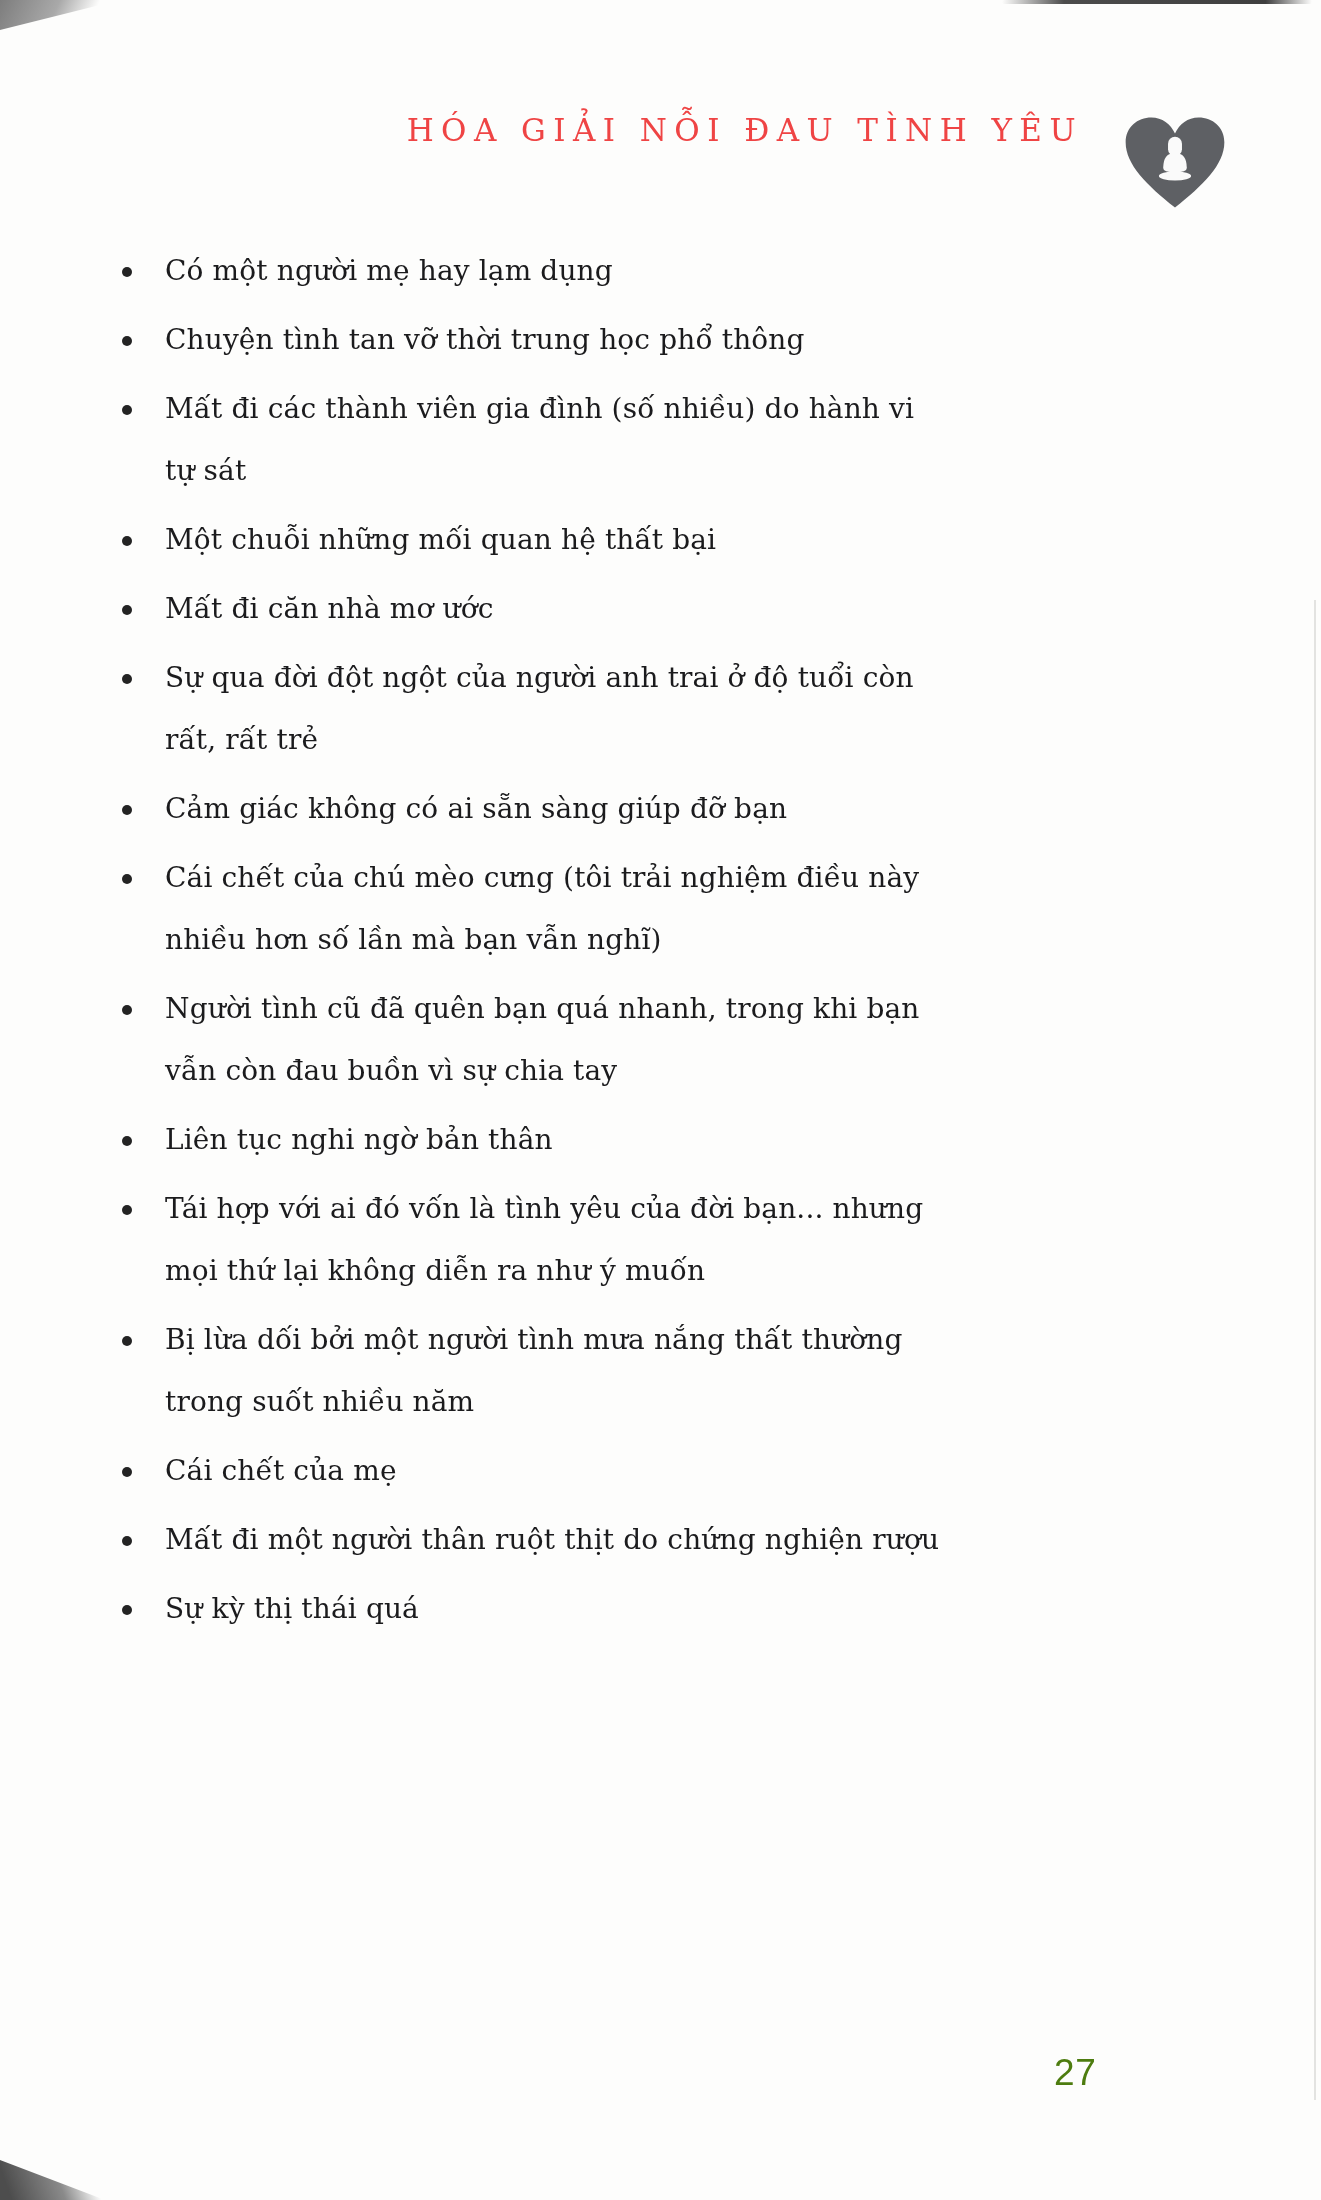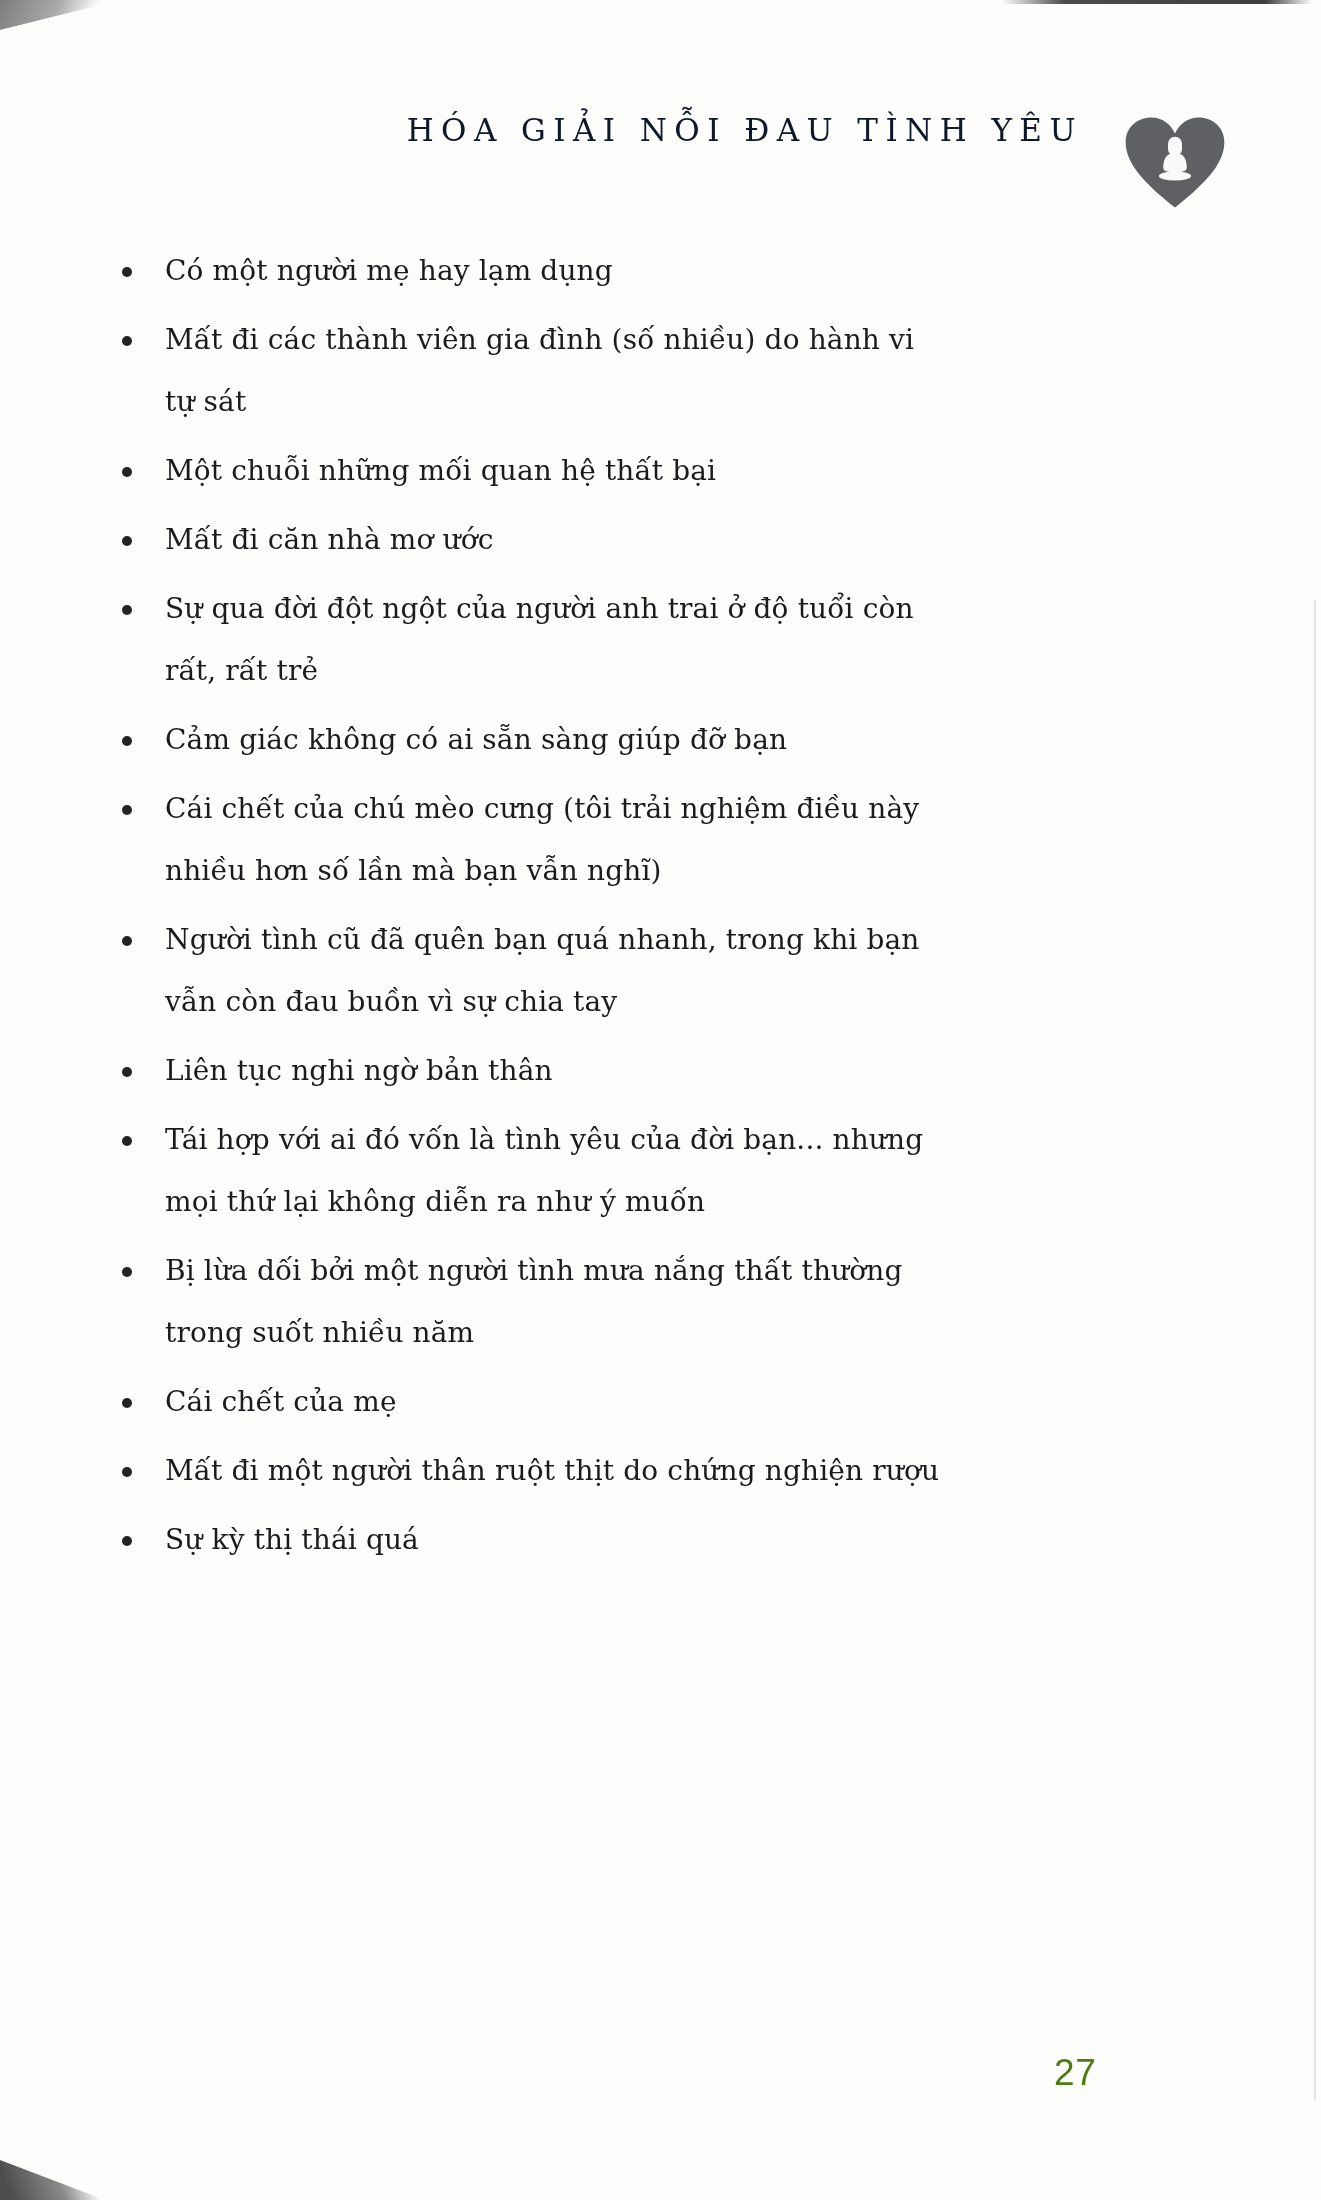--- a/index.html
+++ b/index.html
@@ -15,21 +15,21 @@
     font-family: "DejaVu Serif", "Liberation Serif", serif;
   }
 
   
   .header-title {
     position: absolute;
     top: 112px;
     right: 238px;
     font-size: 31px;
     letter-spacing: 0.24em;
-    color: #0f172a;
+    color: #ef4444;
     white-space: nowrap;
   }
 
   .heart-badge {
     position: absolute;
     left: 1116px;
     top: 110px;
     width: 118px;
     height: 104px;
   }
@@ -119,20 +119,24 @@
   </svg>
 </div>
 
 <ul class="trigger-list">
   <li>
       <span class="dot"></span>
       <span class="txt">Có một người mẹ hay lạm dụng</span>
     </li>
   <li>
       <span class="dot"></span>
+      <span class="txt">Chuyện tình tan vỡ thời trung học phổ thông</span>
+    </li>
+  <li>
+      <span class="dot"></span>
       <span class="txt">Mất đi các thành viên gia đình (số nhiều) do hành vi
 tự sát</span>
     </li>
   <li>
       <span class="dot"></span>
       <span class="txt">Một chuỗi những mối quan hệ thất bại</span>
     </li>
   <li>
       <span class="dot"></span>
       <span class="txt">Mất đi căn nhà mơ ước</span>

